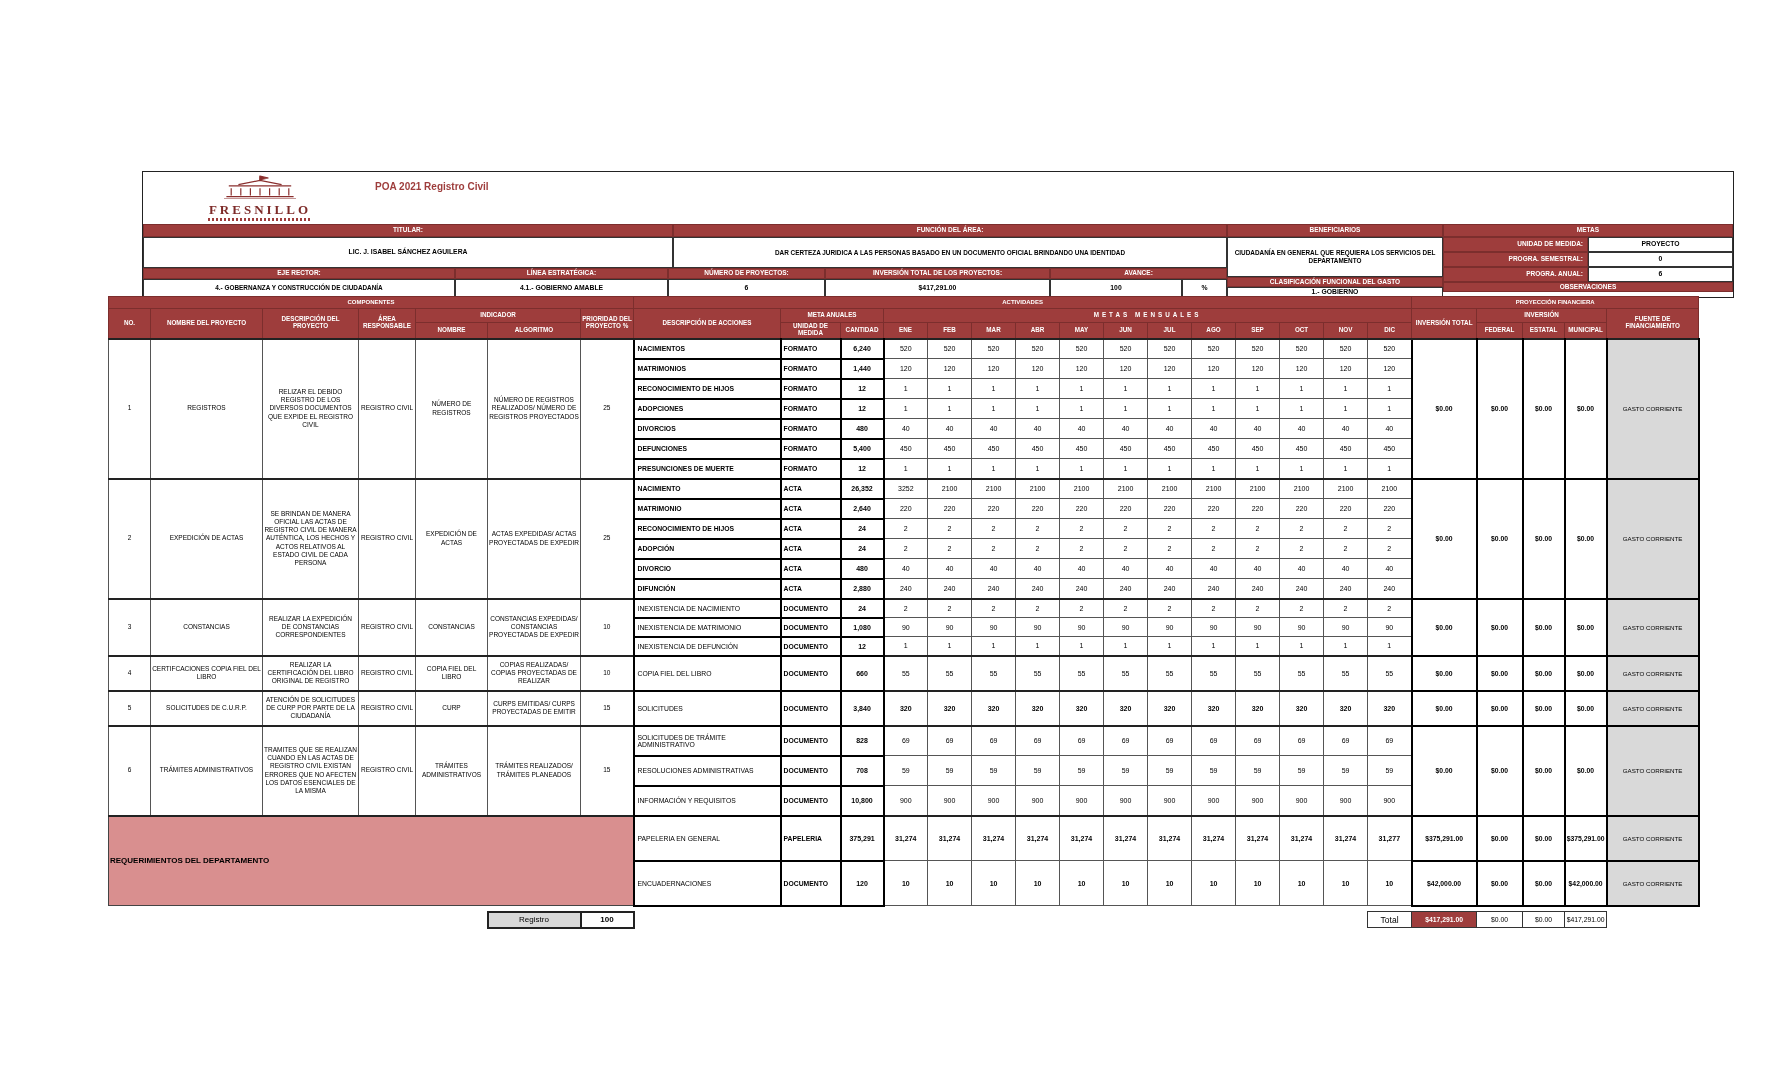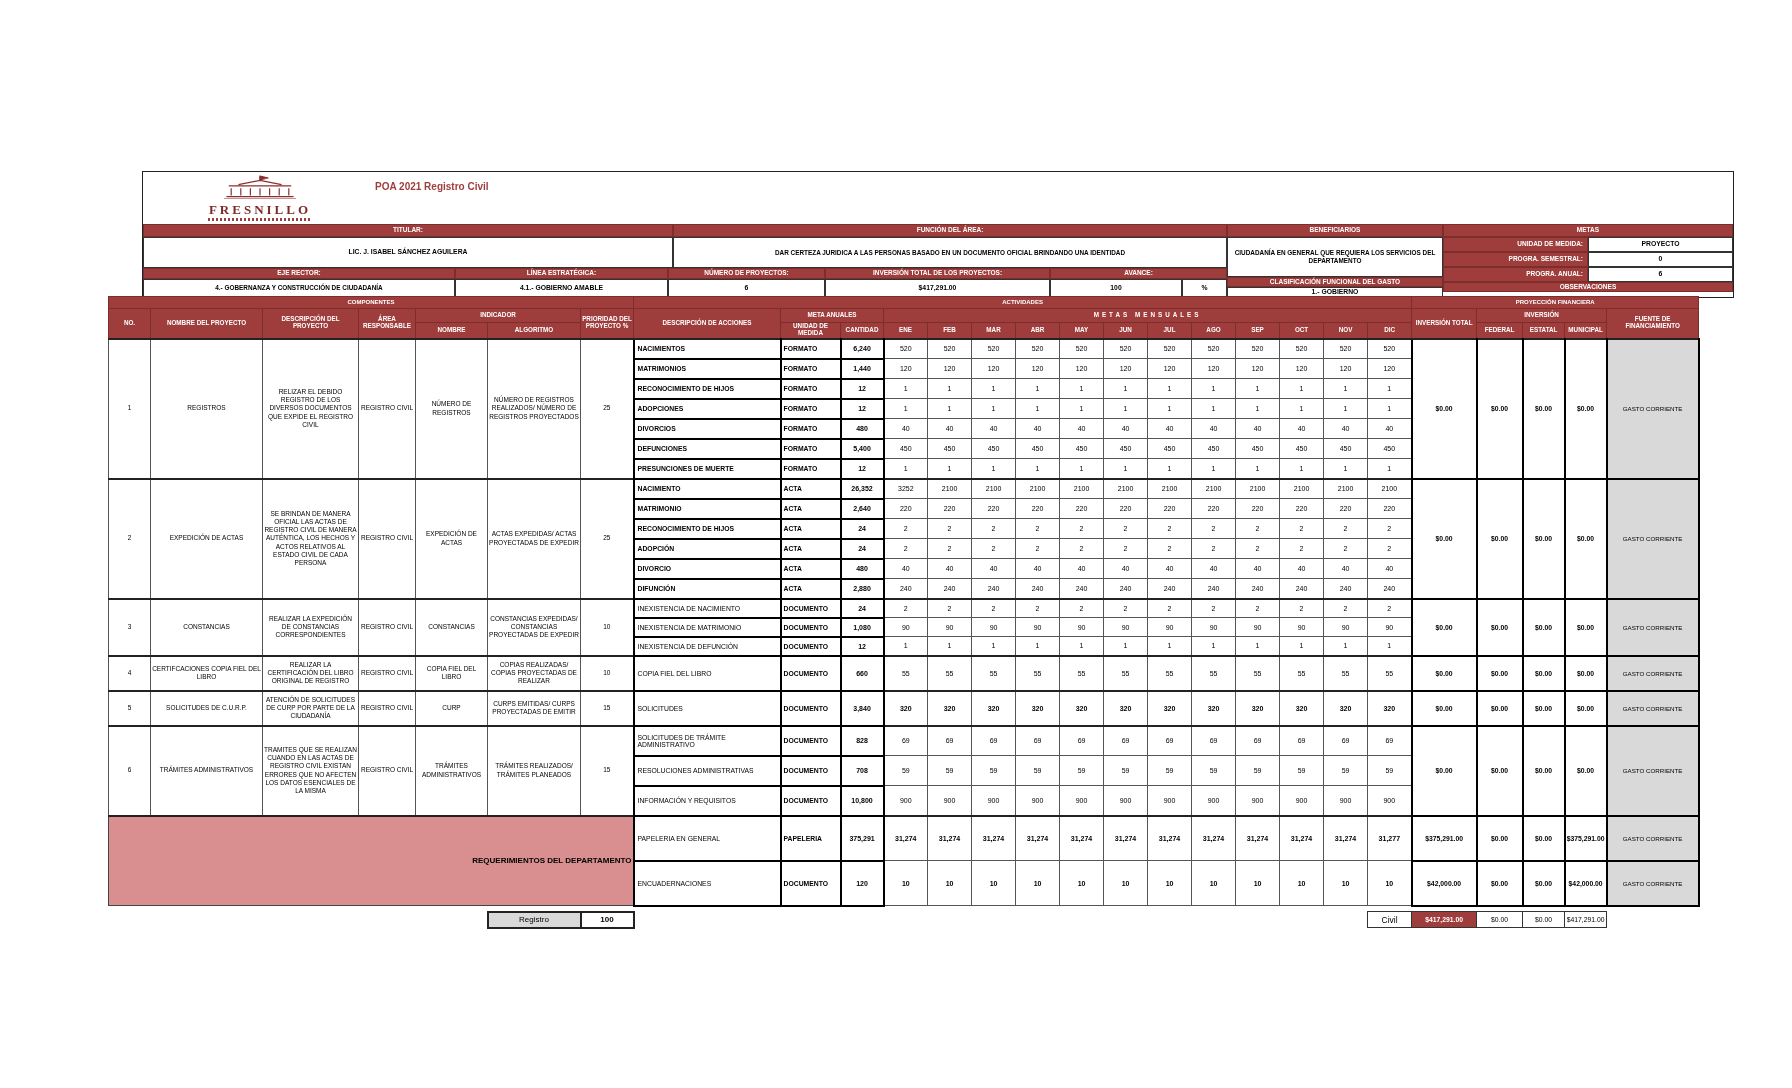--- a/index.html
+++ b/index.html
@@ -24,21 +24,21 @@
   .main th.ls{letter-spacing:3px;}
   td.info{font-size:6.5px;text-align:center;line-height:1.25;border:1px solid #555;background:#fff;}
   td.acc{font-size:6.8px;font-weight:bold;text-align:left;padding-left:3px;border:2px solid #000;background:#fff;}
   td.acc.plain{font-weight:normal;}
   td.uni{font-size:6.8px;font-weight:bold;text-align:left;padding-left:2px;border:2px solid #000;background:#fff;}
   td.cant{font-size:7px;font-weight:bold;text-align:center;border:2px solid #000;background:#fff;}
   td.mes{font-size:7px;text-align:center;border:1px solid #555;background:#fff;}
   td.mes.b{font-weight:bold;}
   td.inv{font-size:6.8px;font-weight:bold;text-align:center;border:2px solid #000;background:#fff;}
   td.fuente{font-size:6.2px;text-align:center;border:2px solid #000;background:#d9d9d9;}
-  td.req{background:#d98f8f;font-weight:bold;font-size:8px;text-align:right;border:1px solid #444;}
+  td.req{background:#d98f8f;font-weight:bold;font-size:8px;text-align:left;border:1px solid #444;}
   tr.tsep td{border-top:2.5px solid #222;}
   td.nob{border:none;background:transparent;}
   td.sumlab{background:#d9d9d9;border:2px solid #222;text-align:center;font-size:8px;}
   td.sumval{border:2px solid #222;text-align:center;font-size:8px;font-weight:bold;background:#fff;}
   td.totlab{border:1px solid #333;text-align:center;font-size:8.5px;background:#fff;}
   td.totred{background:#9e3d3c;color:#fff;border:1px solid #333;text-align:center;font-size:6.8px;font-weight:bold;}
   td.totw{border:1px solid #333;text-align:center;font-size:6.8px;background:#fff;}
 </style>
 </head>
 <body>
@@ -649,21 +649,21 @@
 
     <tr style="height:6px">
           <td class="nob" colspan="27"></td>
         </tr>
 
     <tr style="height:16px">
       <td class="nob" colspan="5"></td>
       <td class="sumlab">Registro</td>
       <td class="sumval">100</td>
       <td class="nob" colspan="14"></td>
-      <td class="totlab">Civil</td>
+      <td class="totlab">Total</td>
       <td class="totred">$417,291.00</td>
       <td class="totw">$0.00</td>
       <td class="totw">$0.00</td>
       <td class="totw">$417,291.00</td>
       <td class="nob"></td>
     </tr>
     </tbody>
   </table>
 </div>
 

